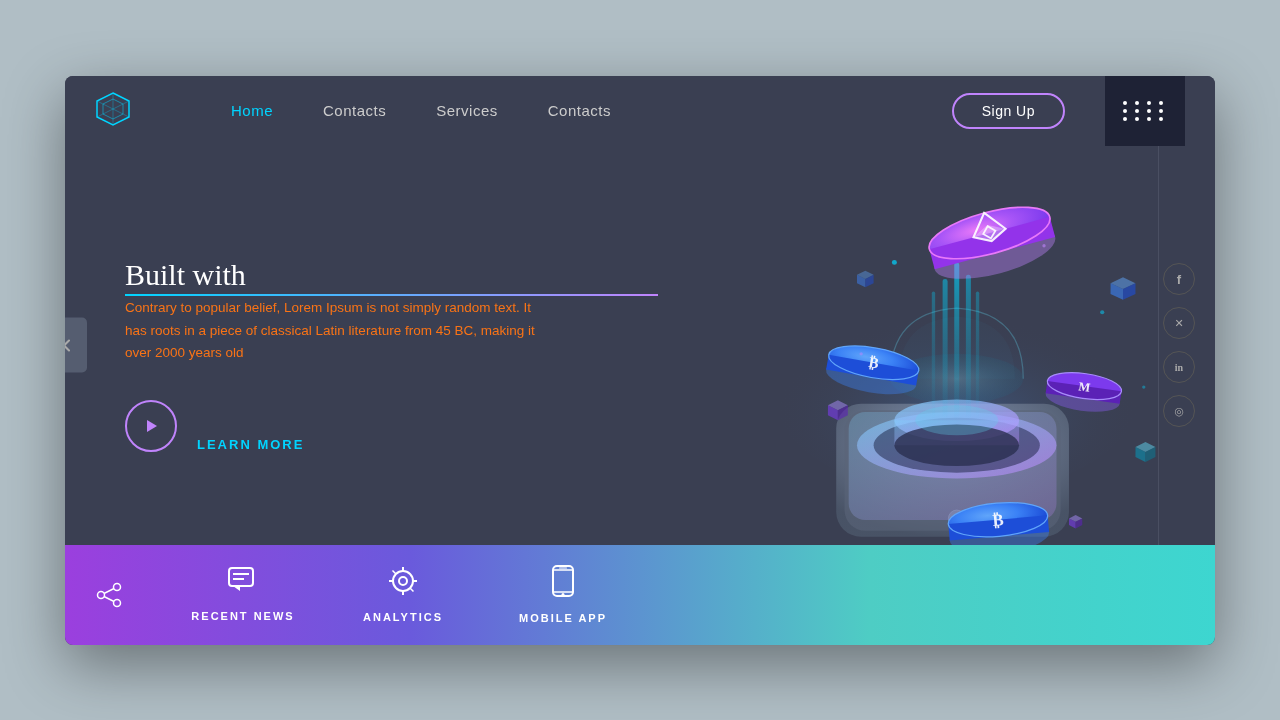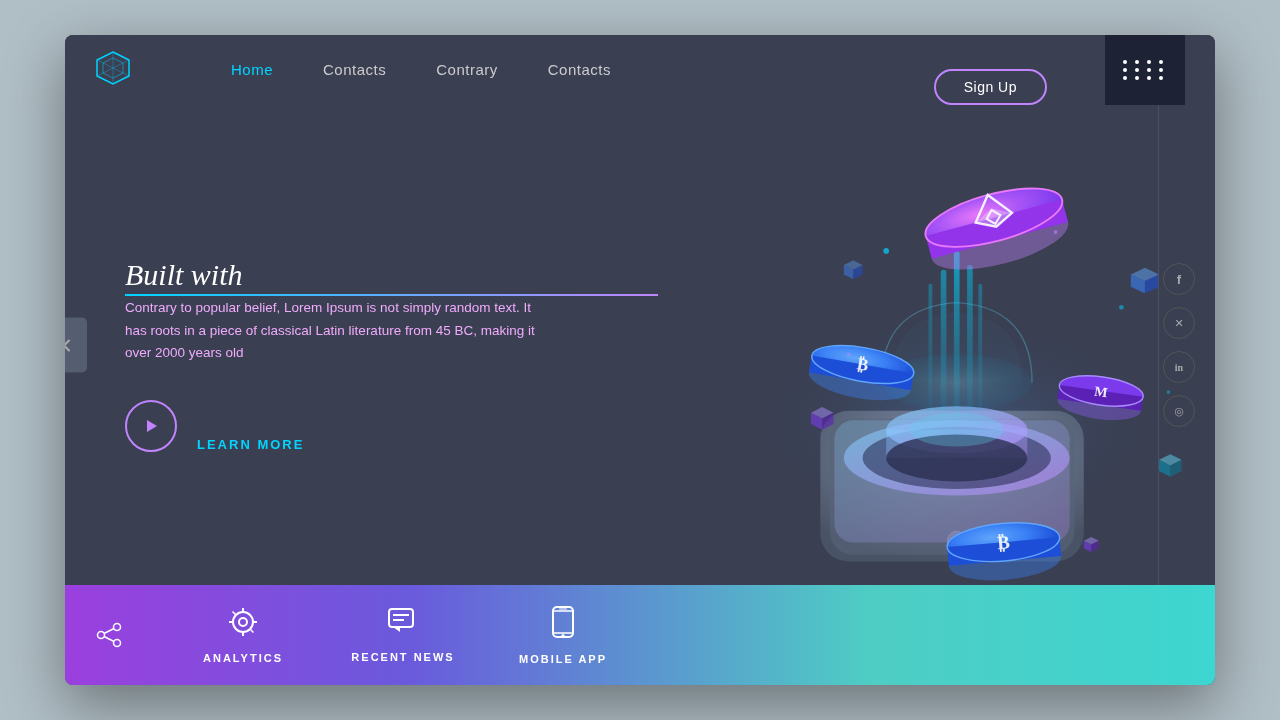--- a/index.html
+++ b/index.html
@@ -10,21 +10,21 @@
       background: #b0bec5;
       display: flex;
       align-items: center;
       justify-content: center;
       font-family: 'Georgia', serif;
       overflow: hidden;
     }
 
     .browser-frame {
       width: 1150px;
-      height: 650px;
+      height: 569px;
       background: #3a3f52;
       border-radius: 8px;
       overflow: hidden;
       position: relative;
       box-shadow: 0 20px 60px rgba(0,0,0,0.4);
     }
 
     
     .navbar {
       display: flex;
@@ -56,22 +56,22 @@
       color: #ccc;
       letter-spacing: 0.5px;
     }
 
     .nav-links li a.active {
       color: #00d4ff;
     }
 
     .nav-right {
       display: flex;
-      align-items: flex-end;
-      gap: 38px;
+      align-items: center;
+      gap: 20px;
     }
 
     .signup-btn {
       border: 2px solid #c084fc;
       color: #fff;
       background: transparent;
       padding: 8px 28px;
       border-radius: 25px;
       font-family: Arial, sans-serif;
       font-size: 14px;
@@ -171,21 +171,20 @@
     .hero-text {
       padding: 40px 40px 20px 60px;
       flex: 0 0 55%;
       display: flex;
       flex-direction: column;
       justify-content: center;
     }
 
     .built-with {
       font-family: 'Georgia', serif;
-      font-style: italic;
       font-size: 30px;
       color: #fff;
       margin-bottom: 5px;
       position: relative;
       display: inline-block;
     }
 
     .built-with::after {
       content: '';
       position: absolute;
@@ -204,21 +203,21 @@
       color: #fff;
       line-height: 1.1;
       margin-top: 12px;
       margin-bottom: 25px;
       letter-spacing: 3px;
     }
 
     .hero-desc {
       font-family: Arial, sans-serif;
       font-size: 13.5px;
-      color: #f0abfc;
+      color: #f97316;
       line-height: 1.7;
       max-width: 420px;
       margin-bottom: 35px;
     }
 
     .learn-more-row {
       display: flex;
       align-items: flex-end;
       gap: 20px;
     }
@@ -316,21 +315,21 @@
         <polygon points="18,8 28,13 28,23 18,28 8,23 8,13" stroke="#00d4ff" stroke-width="1" fill="none" opacity="0.5"></polygon>
         <line x1="18" y1="2" x2="18" y2="34" stroke="#00d4ff" stroke-width="0.8" opacity="0.4"></line>
         <line x1="2" y1="10" x2="34" y2="26" stroke="#00d4ff" stroke-width="0.8" opacity="0.4"></line>
         <line x1="34" y1="10" x2="2" y2="26" stroke="#00d4ff" stroke-width="0.8" opacity="0.4"></line>
       </svg>
     </div>
 
     <ul class="nav-links">
       <li><a href="#" class="active">Home</a></li>
       <li><a href="#">Contacts</a></li>
-      <li><a href="#">Contrary</a></li>
+      <li><a href="#">Services</a></li>
       <li><a href="#">Contacts</a></li>
     </ul>
 
     <div class="nav-right">
       <button class="signup-btn">Sign Up</button>
       <div class="dots-grid">
         <div class="dots-grid-inner">
           <div class="dot"></div>
             <div class="dot"></div>
             <div class="dot"></div>
@@ -537,48 +536,48 @@
         <circle cx="22" cy="6" r="3.5" stroke="white" stroke-width="1.5"></circle>
         <circle cx="22" cy="22" r="3.5" stroke="white" stroke-width="1.5"></circle>
         <circle cx="6" cy="14" r="3.5" stroke="white" stroke-width="1.5"></circle>
         <line x1="9" y1="12.5" x2="19" y2="7.5" stroke="white" stroke-width="1.5"></line>
         <line x1="9" y1="15.5" x2="19" y2="20.5" stroke="white" stroke-width="1.5"></line>
       </svg>
     </div>
 
     <div class="bottom-item">
       <div class="bottom-item-icon">
+        <svg width="30" height="28" viewBox="0 0 30 28" fill="none">
+          <rect x="1" y="1" width="24" height="18" rx="3" stroke="white" stroke-width="2"></rect>
+          <line x1="5" y1="7" x2="21" y2="7" stroke="white" stroke-width="2"></line>
+          <line x1="5" y1="12" x2="16" y2="12" stroke="white" stroke-width="2"></line>
+          <polygon points="5,19 12,24 12,19" fill="white"></polygon>
+        </svg>
+      </div>
+      <span class="bottom-item-label">RECENT NEWS</span>
+    </div>
+
+    <div class="bottom-item">
+      <div class="bottom-item-icon">
         <svg width="30" height="30" viewBox="0 0 30 30" fill="none">
           <circle cx="15" cy="15" r="10" stroke="white" stroke-width="2"></circle>
           <circle cx="15" cy="15" r="4" stroke="white" stroke-width="2"></circle>
           <line x1="15" y1="1" x2="15" y2="6" stroke="white" stroke-width="2"></line>
           <line x1="15" y1="24" x2="15" y2="29" stroke="white" stroke-width="2"></line>
           <line x1="1" y1="15" x2="6" y2="15" stroke="white" stroke-width="2"></line>
           <line x1="24" y1="15" x2="29" y2="15" stroke="white" stroke-width="2"></line>
           <line x1="4.5" y1="4.5" x2="8" y2="8" stroke="white" stroke-width="1.5"></line>
           <line x1="22" y1="22" x2="25.5" y2="25.5" stroke="white" stroke-width="1.5"></line>
         </svg>
       </div>
       <span class="bottom-item-label">ANALYTICS</span>
     </div>
 
     <div class="bottom-item">
       <div class="bottom-item-icon">
-        <svg width="30" height="28" viewBox="0 0 30 28" fill="none">
-          <rect x="1" y="1" width="24" height="18" rx="3" stroke="white" stroke-width="2"></rect>
-          <line x1="5" y1="7" x2="21" y2="7" stroke="white" stroke-width="2"></line>
-          <line x1="5" y1="12" x2="16" y2="12" stroke="white" stroke-width="2"></line>
-          <polygon points="5,19 12,24 12,19" fill="white"></polygon>
-        </svg>
-      </div>
-      <span class="bottom-item-label">RECENT NEWS</span>
-    </div>
-
-    <div class="bottom-item">
-      <div class="bottom-item-icon">
         <svg width="22" height="32" viewBox="0 0 22 32" fill="none">
           <rect x="1" y="1" width="20" height="30" rx="4" stroke="white" stroke-width="2"></rect>
           <line x1="1" y1="5" x2="21" y2="5" stroke="white" stroke-width="1.5"></line>
           <line x1="1" y1="27" x2="21" y2="27" stroke="white" stroke-width="1.5"></line>
           <circle cx="11" cy="29.5" r="1.5" fill="white"></circle>
           <rect x="7" y="2.5" width="8" height="1" rx="0.5" fill="white"></rect>
         </svg>
       </div>
       <span class="bottom-item-label">MOBILE APP</span>
     </div>

